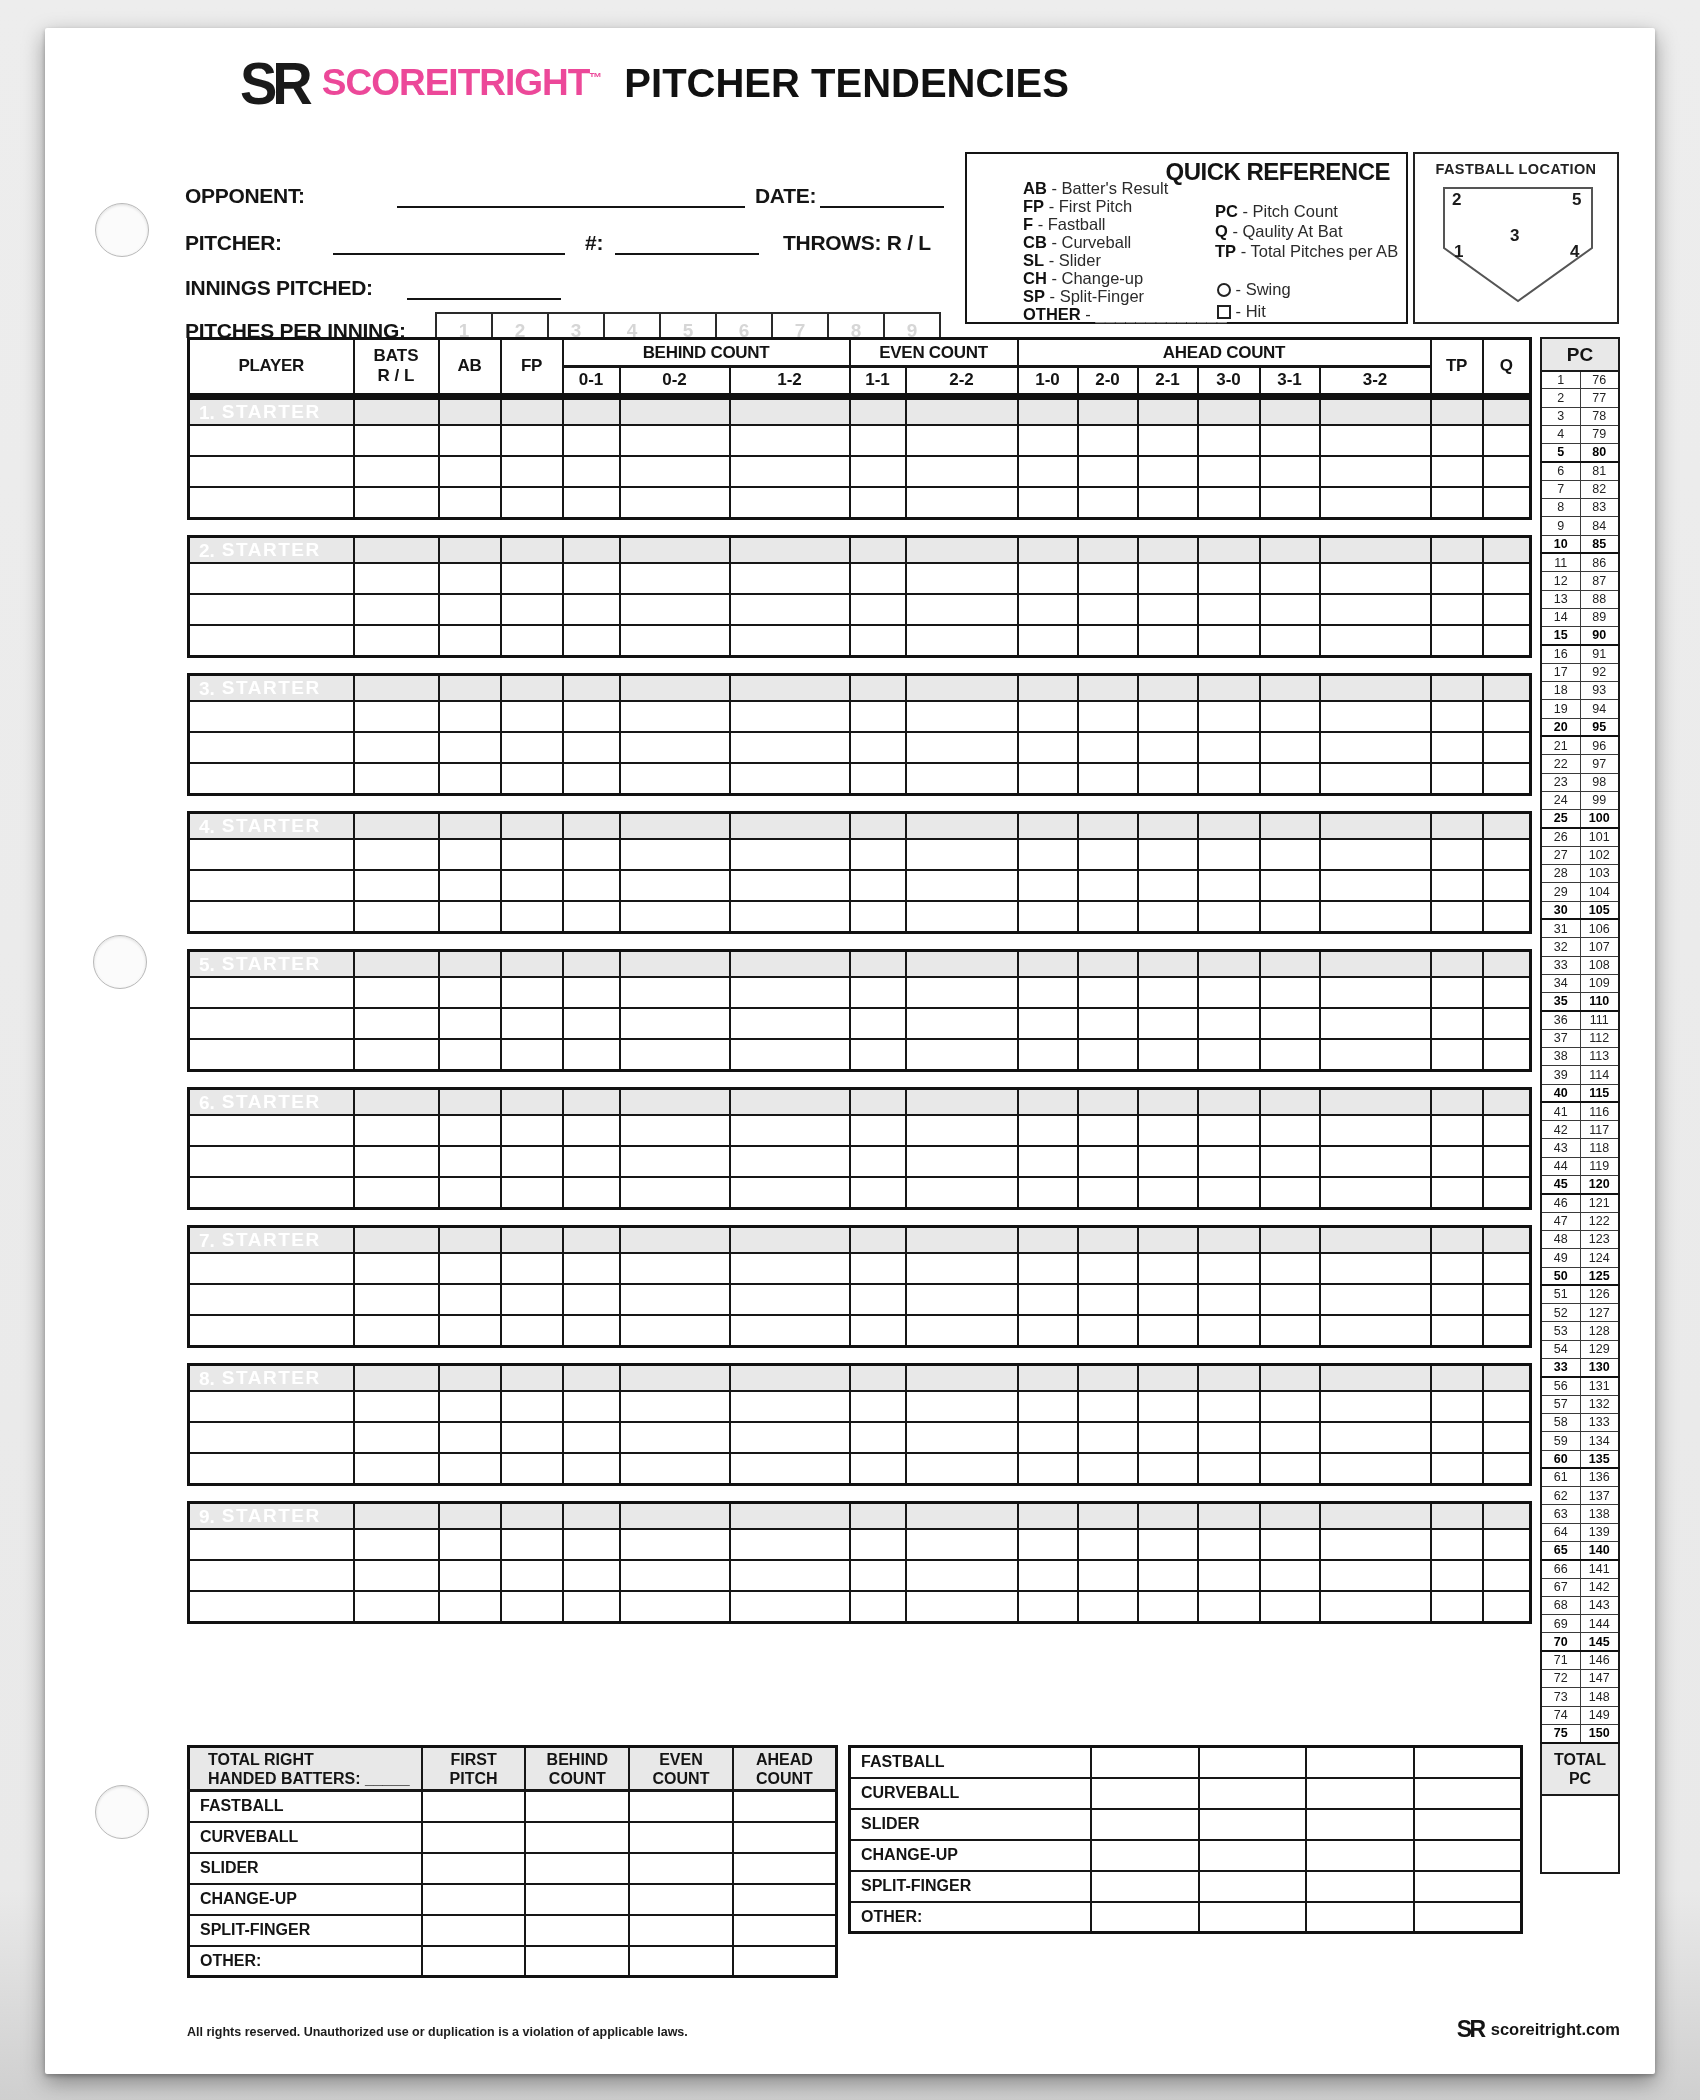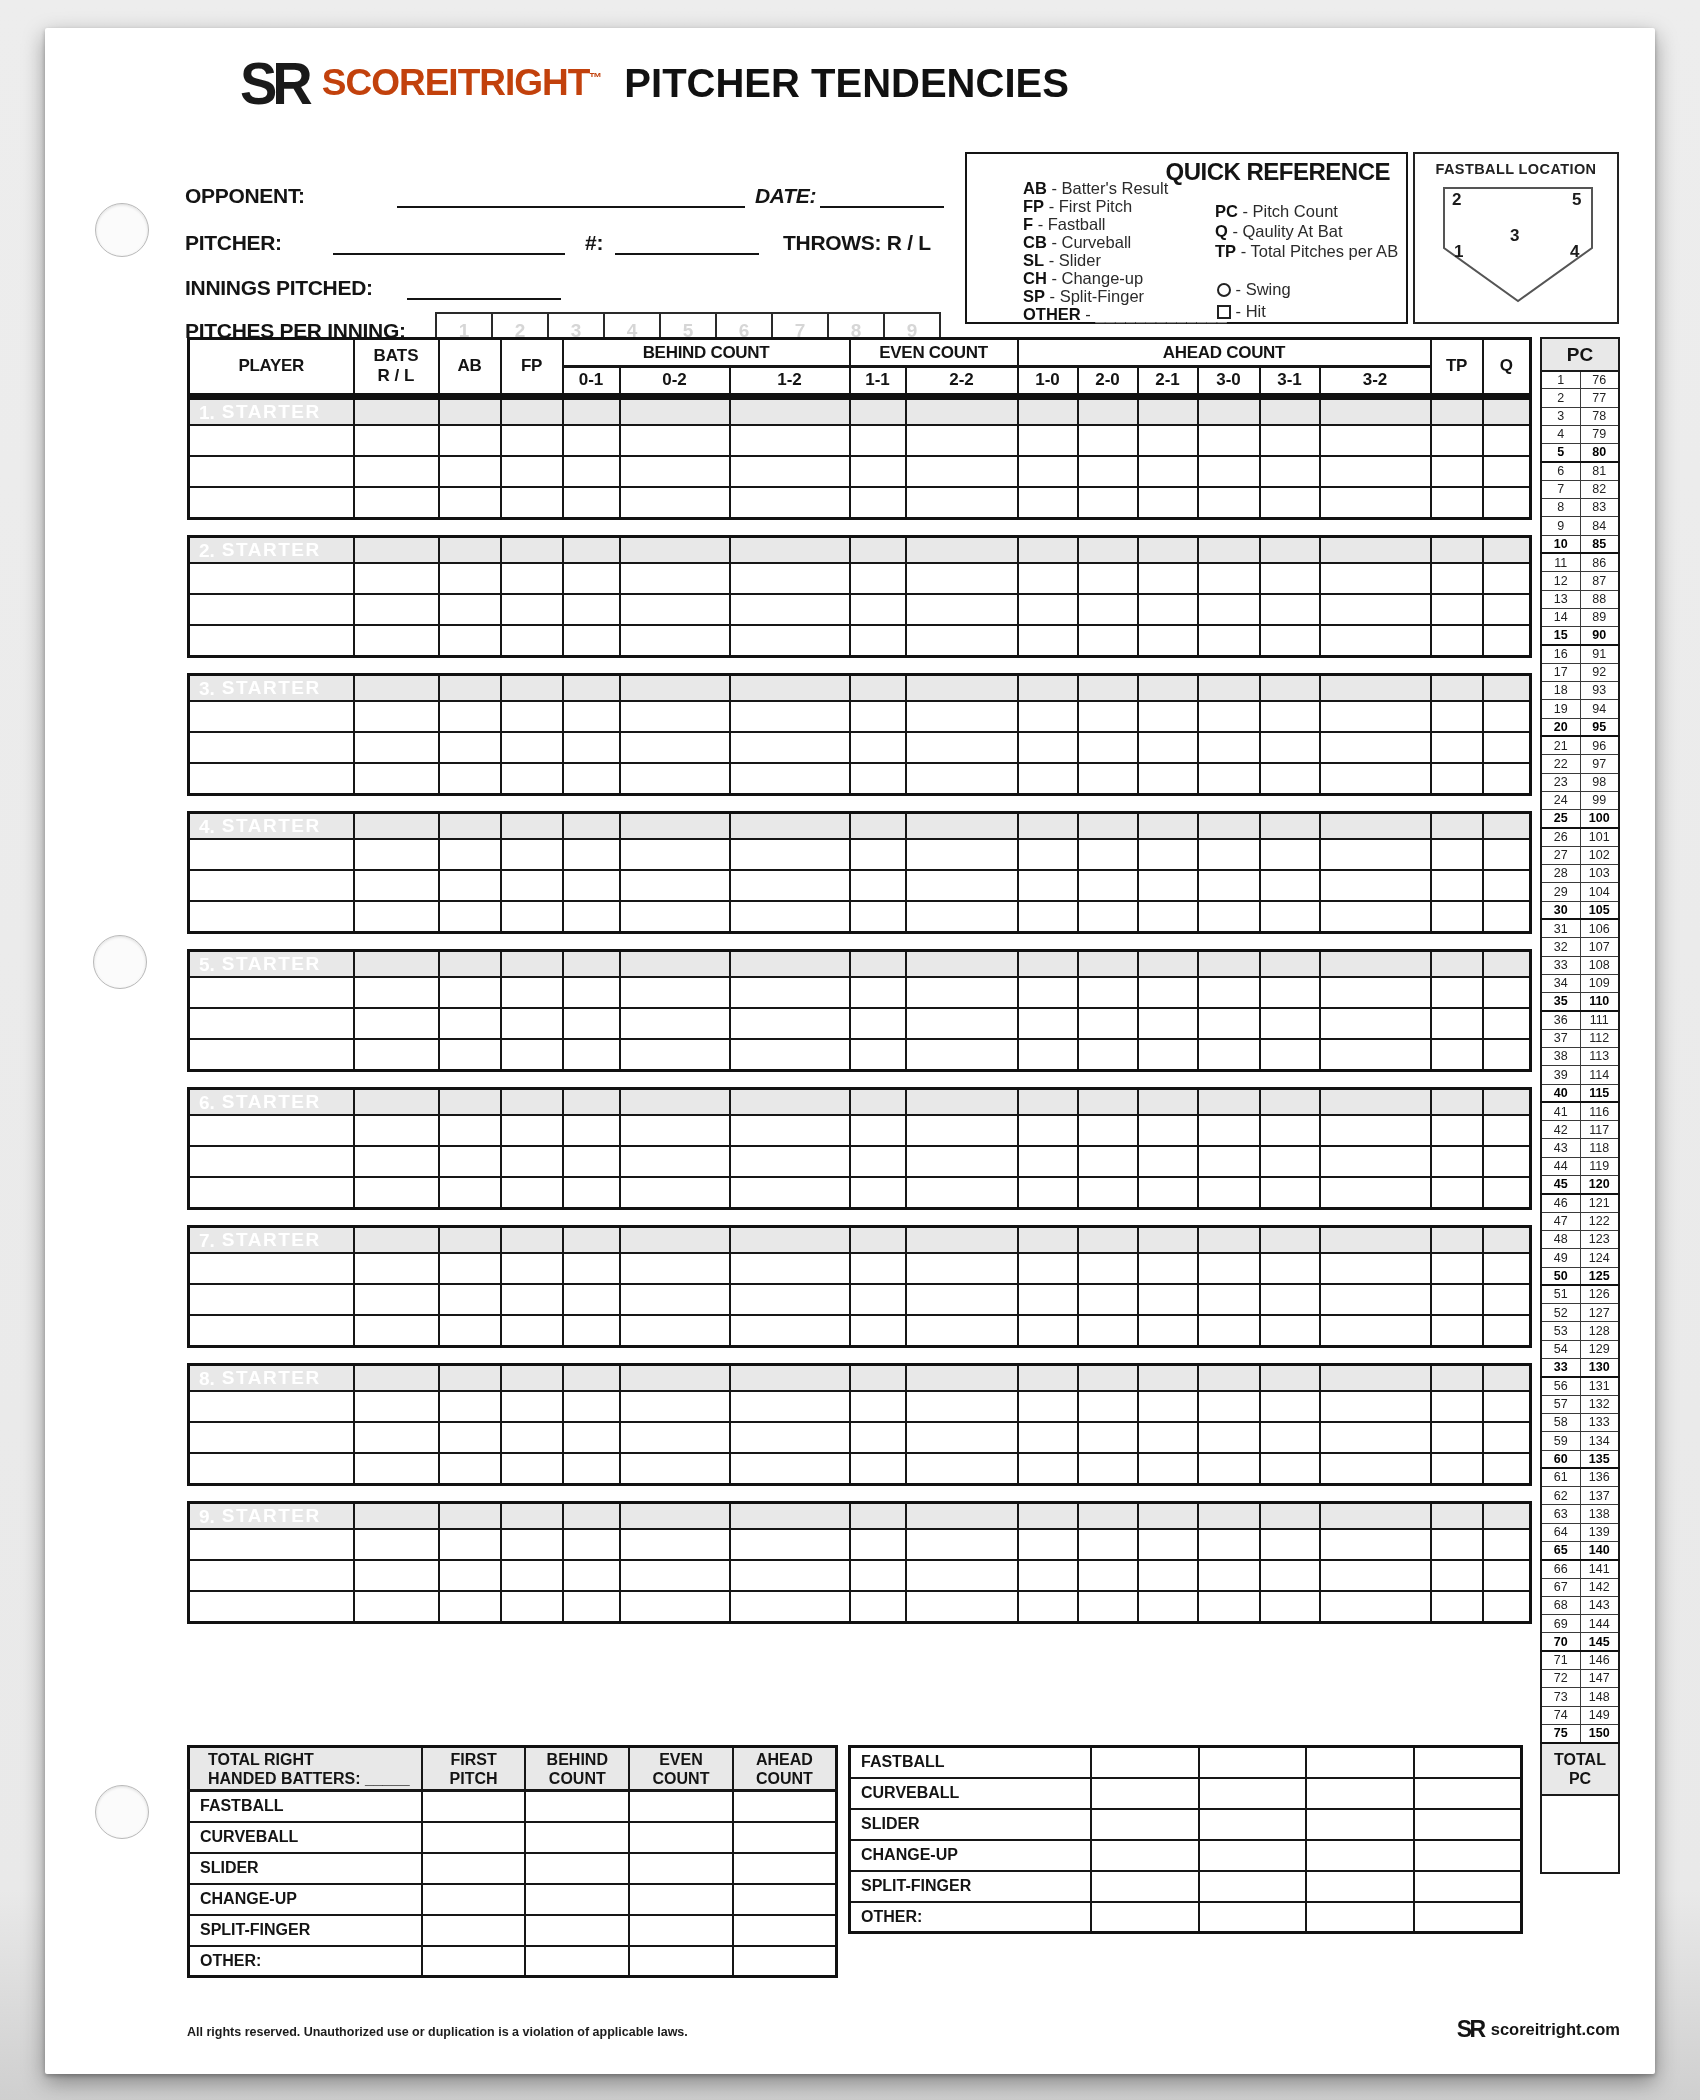--- a/index.html
+++ b/index.html
@@ -19,21 +19,21 @@
     background:#fbfbfb; border:1.5px solid #b9b9b9;
     box-shadow:inset 0 1px 3px rgba(0,0,0,.12);
   }
   .hole.h1 { left:50px; top:175px; }
   .hole.h2 { left:48px; top:907px; }
   .hole.h3 { left:50px; top:1757px; }
 
   
   .masthead { position:absolute; left:195px; top:22px; height:66px; display:flex; align-items:center; }
   .logo-glyph { font-size:56px; font-weight:900; letter-spacing:-5px; color:#1a1a1a; transform:scaleY(1.05); }
-  .brand { font-size:37px; font-weight:800; letter-spacing:-1px; margin-left:14px; color:#c2410c; }
+  .brand { font-size:37px; font-weight:800; letter-spacing:-1px; margin-left:14px; color:#ec4899; }
   .brand-tm { font-size:13px; font-weight:700; vertical-align:super; letter-spacing:0; }
   .sheet-title { font-size:40px; font-weight:900; letter-spacing:0px; margin-left:22px; color:#111; }
 
   
   .ilabel { position:absolute; font-size:21px; font-weight:800; letter-spacing:-0.3px; white-space:nowrap; }
   .uline  { position:absolute; border-bottom:2.5px solid #141414; height:24px; }
 
   .ppi-boxes { position:absolute; left:390px; top:284px; display:flex; }
   .ppi-box {
     width:58px; height:38px; border:2px solid #2a2a2a; margin-left:-2px;
@@ -129,21 +129,21 @@
   <div class="hole h3"></div>
 
   <div class="masthead">
     <span class="logo-glyph">SR</span>
     <span class="brand"><span>SCOREITRIGHT</span><span class="brand-tm">™</span></span>
     <span class="sheet-title">PITCHER TENDENCIES</span>
   </div>
 
   <span class="ilabel" style="left:140px; top:156px;">OPPONENT:</span>
   <span class="uline" style="left:352px; top:156px; width:348px;"></span>
-  <span class="ilabel" style="left:710px; top:156px;font-style:italic;">DATE:</span>
+  <span class="ilabel" style="left:710px; top:156px;">DATE:</span>
   <span class="uline" style="left:775px; top:156px; width:124px;"></span>
 
   <span class="ilabel" style="left:140px; top:203px;">PITCHER:</span>
   <span class="uline" style="left:288px; top:203px; width:232px;"></span>
   <span class="ilabel" style="left:540px; top:203px;">#:</span>
   <span class="uline" style="left:570px; top:203px; width:144px;"></span>
   <span class="ilabel" style="left:738px; top:203px;">THROWS: R / L</span>
 
   <span class="ilabel" style="left:140px; top:248px;">INNINGS PITCHED:</span>
   <span class="uline" style="left:362px; top:248px; width:154px;"></span>

